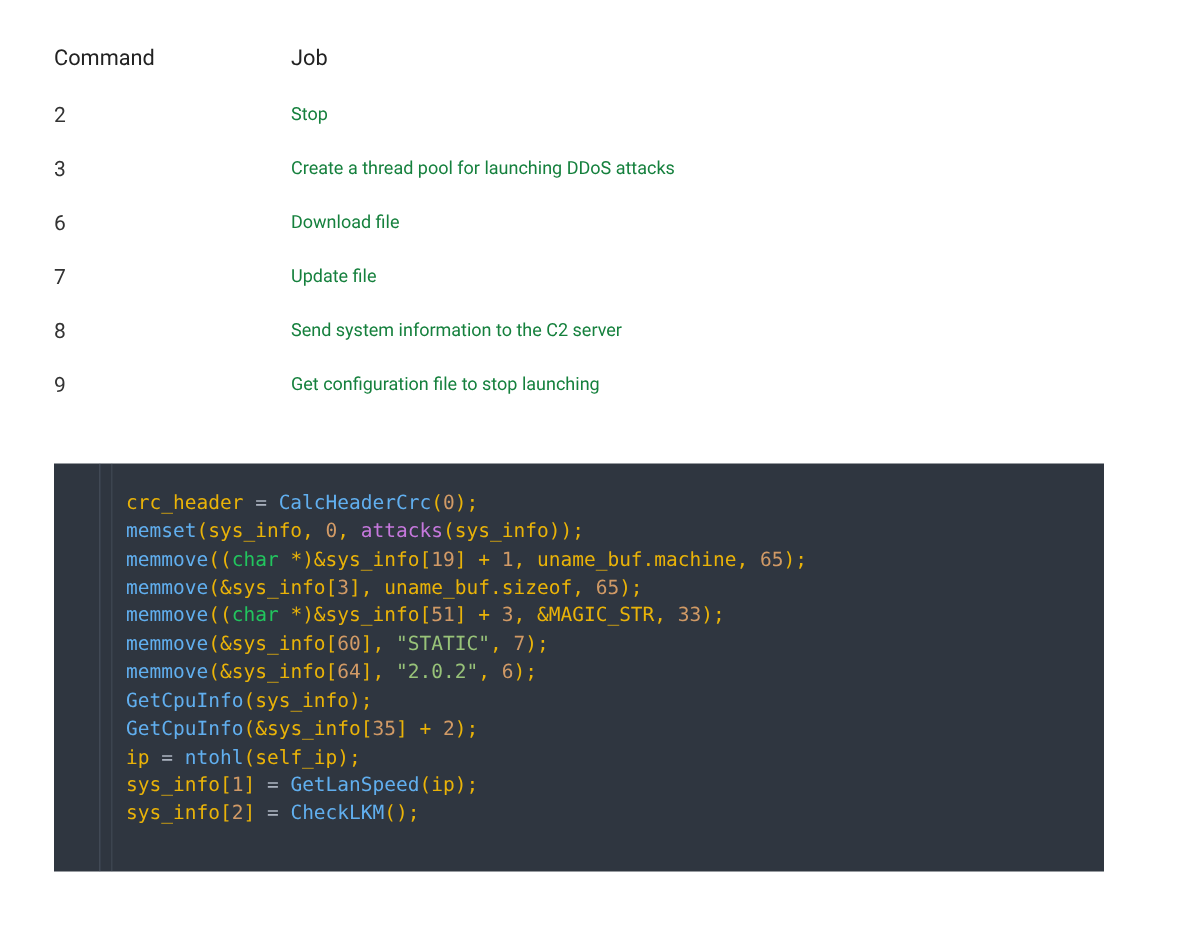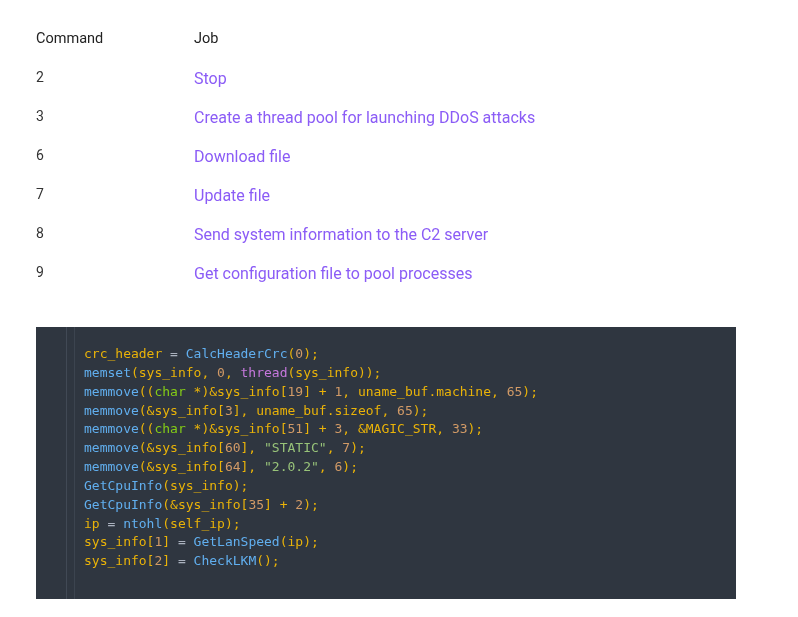--- a/index.html
+++ b/index.html
@@ -24,22 +24,22 @@
     .header-row {
       padding-bottom: 12px;
     }
     .col-command {
       width: 158px;
       font-size: 14px;
       color: #333;
     }
     .col-job {
       flex: 1;
-      font-size: 16px;
-      color: #8b5cf6;
+      font-size: 12px;
+      color: #15803d;
     }
     .header-cell {
       font-weight: 400;
       font-size: 14.5px;
       color: #222;
     }
     .code-block {
       margin-top: 34px;
       background: #2f3640;
       padding: 18px 16px 28px 48px;
@@ -67,21 +67,21 @@
     .code-line {
       font-family: "Consolas", "Monaco", monospace;
       font-size: 13px;
       line-height: 1.45;
       white-space: pre;
       color: #c0c5ce;
     }
     .c-default { color: #eab308; }
     .c-func { color: #61afef; text-align: center; }
     .c-keyword { color: #c678dd; }
-    .c-type { color: #84cc16; }
+    .c-type { color: #22c55e; }
     .c-num { color: #d19a66; }
     .c-str { color: #98c379; }
     .c-op { color: #abb2bf; }
   </style>
 </head>
 <body>
 
 <div class="table-container">
   <div class="table-row header-row">
     <div class="col-command header-cell">Command</div>
@@ -102,27 +102,27 @@
   <div class="table-row">
     <div class="col-command">7</div>
     <div class="col-job">Update file</div>
   </div>
   <div class="table-row">
     <div class="col-command">8</div>
     <div class="col-job">Send system information to the C2 server</div>
   </div>
   <div class="table-row">
     <div class="col-command">9</div>
-    <div class="col-job">Get configuration file to pool processes</div>
+    <div class="col-job">Get configuration file to stop launching</div>
   </div>
 </div>
 
 <div class="code-block" id="code-block">
     <div class="code-line"><span class="c-default">crc_header </span><span class="c-op">= </span><span class="c-func">CalcHeaderCrc</span><span class="c-default">(</span><span class="c-num">0</span><span class="c-default">);</span></div>
-    <div class="code-line"><span class="c-func">memset</span><span class="c-default">(sys_info, </span><span class="c-num">0</span><span class="c-default">, </span><span class="c-keyword">thread</span><span class="c-default">(sys_info));</span></div>
+    <div class="code-line"><span class="c-func">memset</span><span class="c-default">(sys_info, </span><span class="c-num">0</span><span class="c-default">, </span><span class="c-keyword">attacks</span><span class="c-default">(sys_info));</span></div>
     <div class="code-line"><span class="c-func">memmove</span><span class="c-default">((</span><span class="c-type">char</span><span class="c-default"> *)&amp;sys_info[</span><span class="c-num">19</span><span class="c-default">] + </span><span class="c-num">1</span><span class="c-default">, uname_buf.machine, </span><span class="c-num">65</span><span class="c-default">);</span></div>
     <div class="code-line"><span class="c-func">memmove</span><span class="c-default">(&amp;sys_info[</span><span class="c-num">3</span><span class="c-default">], uname_buf.sizeof, </span><span class="c-num">65</span><span class="c-default">);</span></div>
     <div class="code-line"><span class="c-func">memmove</span><span class="c-default">((</span><span class="c-type">char</span><span class="c-default"> *)&amp;sys_info[</span><span class="c-num">51</span><span class="c-default">] + </span><span class="c-num">3</span><span class="c-default">, &amp;MAGIC_STR, </span><span class="c-num">33</span><span class="c-default">);</span></div>
     <div class="code-line"><span class="c-func">memmove</span><span class="c-default">(&amp;sys_info[</span><span class="c-num">60</span><span class="c-default">], </span><span class="c-str">"STATIC"</span><span class="c-default">, </span><span class="c-num">7</span><span class="c-default">);</span></div>
     <div class="code-line"><span class="c-func">memmove</span><span class="c-default">(&amp;sys_info[</span><span class="c-num">64</span><span class="c-default">], </span><span class="c-str">"2.0.2"</span><span class="c-default">, </span><span class="c-num">6</span><span class="c-default">);</span></div>
     <div class="code-line"><span class="c-func">GetCpuInfo</span><span class="c-default">(sys_info);</span></div>
     <div class="code-line"><span class="c-func">GetCpuInfo</span><span class="c-default">(&amp;sys_info[</span><span class="c-num">35</span><span class="c-default">] + </span><span class="c-num">2</span><span class="c-default">);</span></div>
     <div class="code-line"><span class="c-default">ip </span><span class="c-op">= </span><span class="c-func">ntohl</span><span class="c-default">(self_ip);</span></div>
     <div class="code-line"><span class="c-default">sys_info[</span><span class="c-num">1</span><span class="c-default">] </span><span class="c-op">= </span><span class="c-func">GetLanSpeed</span><span class="c-default">(ip);</span></div>
     <div class="code-line"><span class="c-default">sys_info[</span><span class="c-num">2</span><span class="c-default">] </span><span class="c-op">= </span><span class="c-func">CheckLKM</span><span class="c-default">();</span></div>

